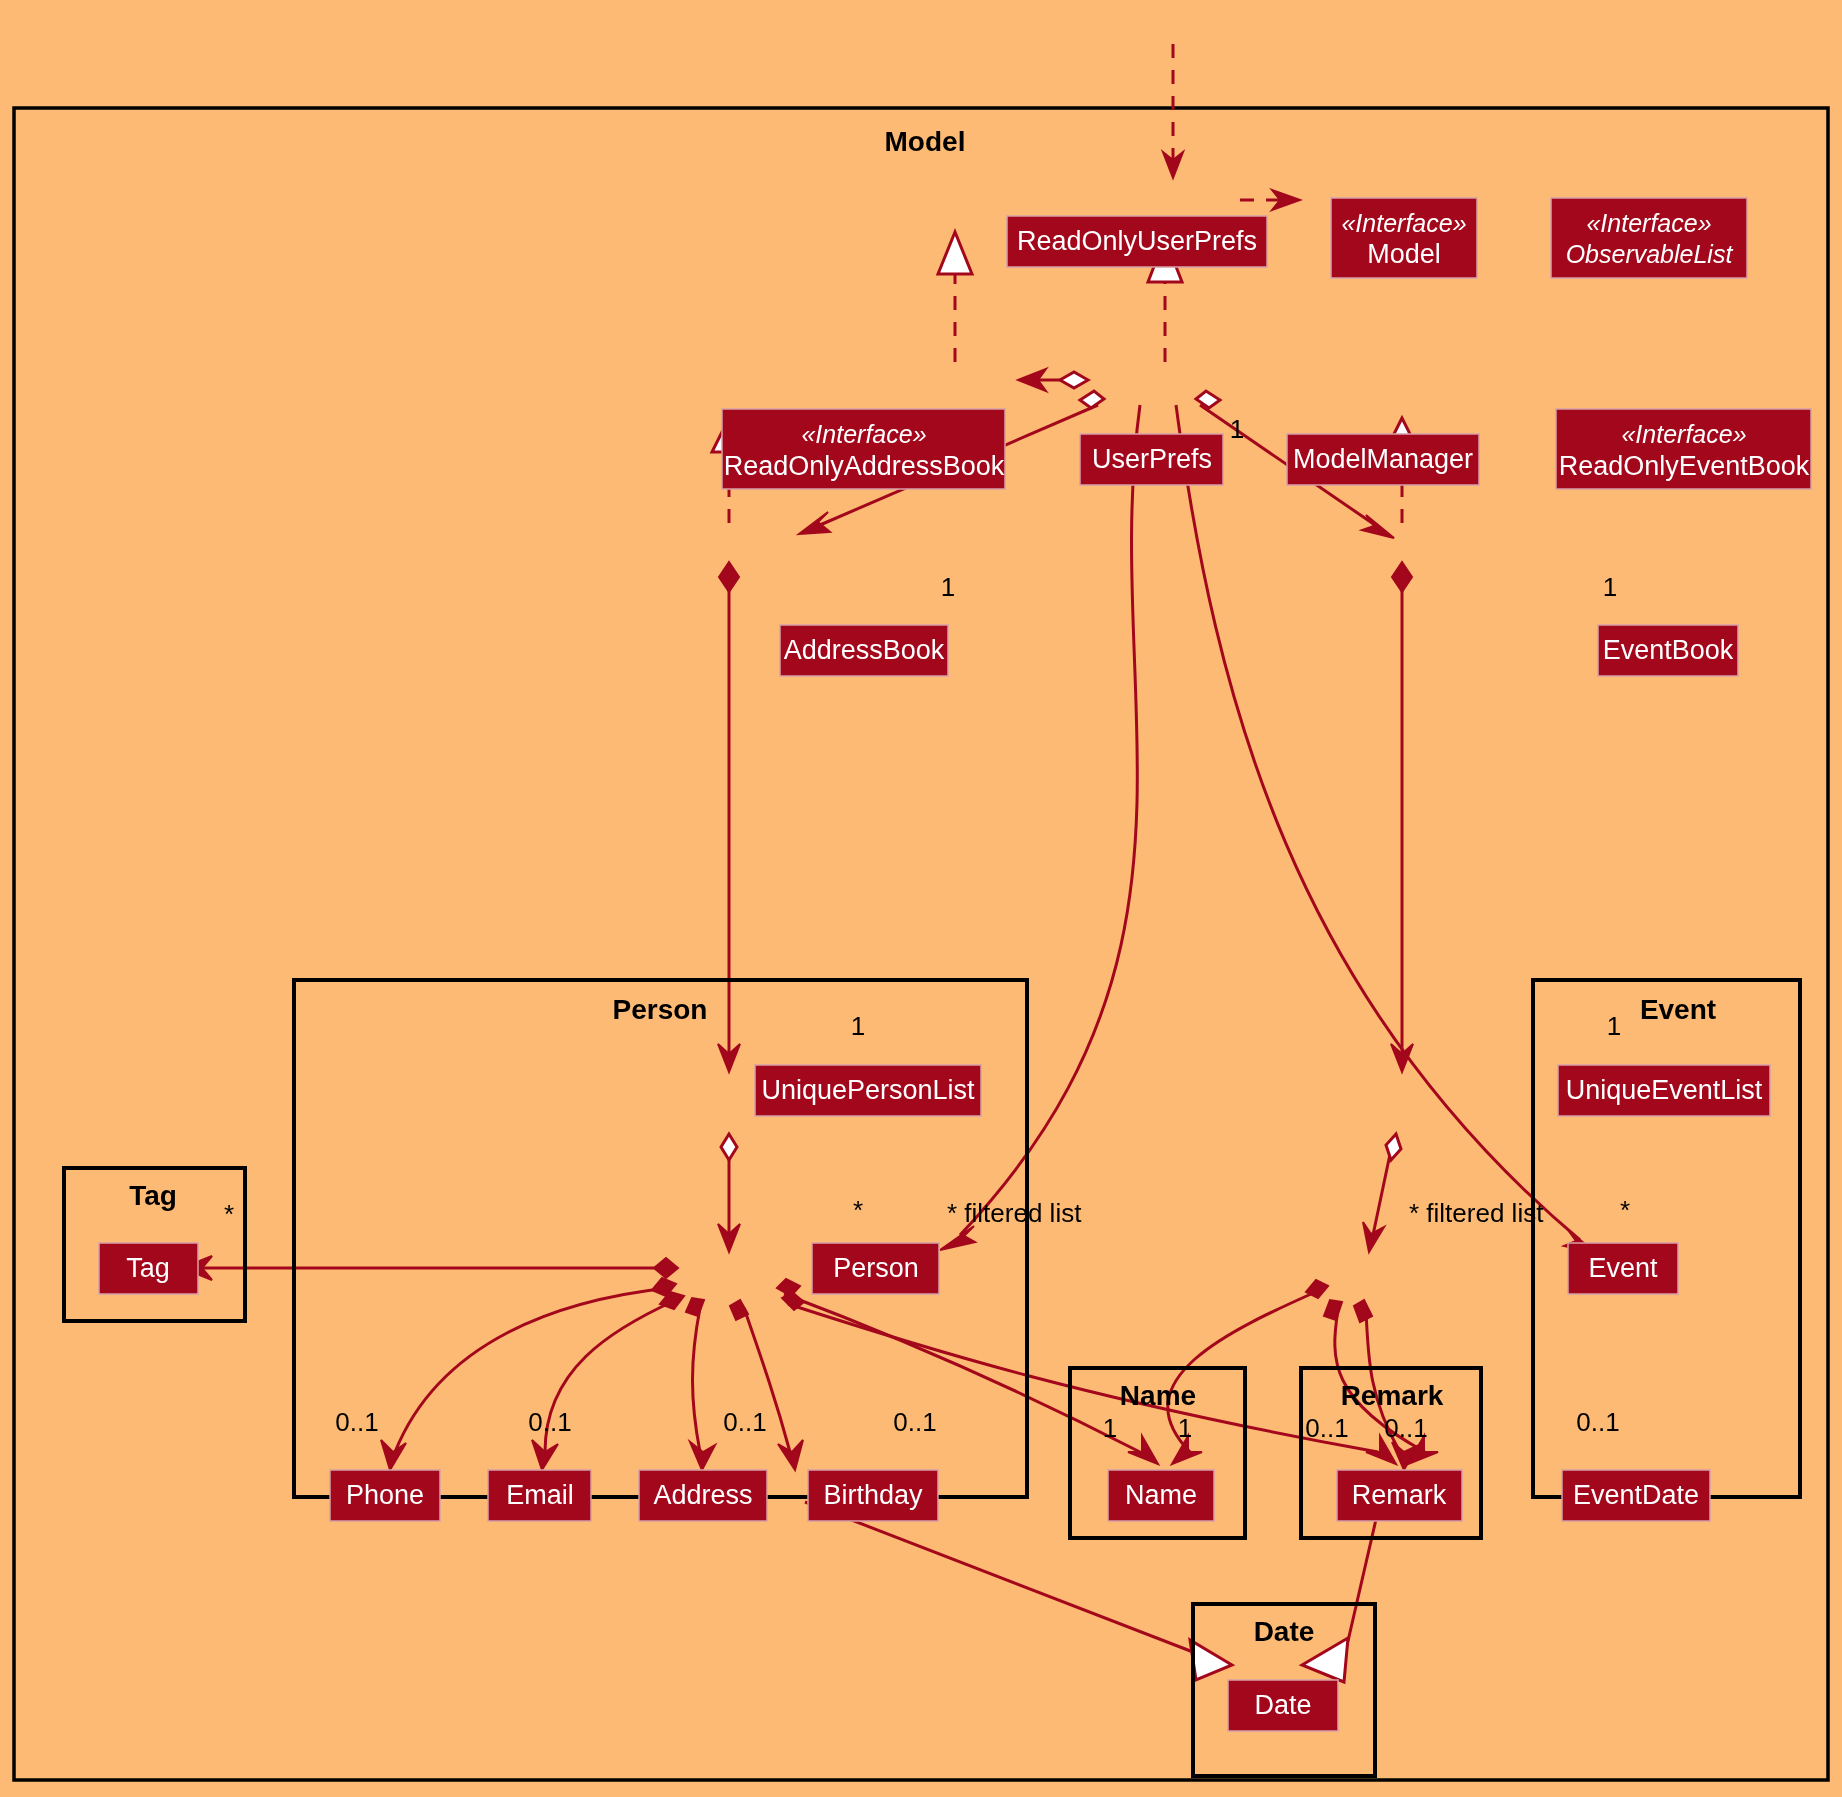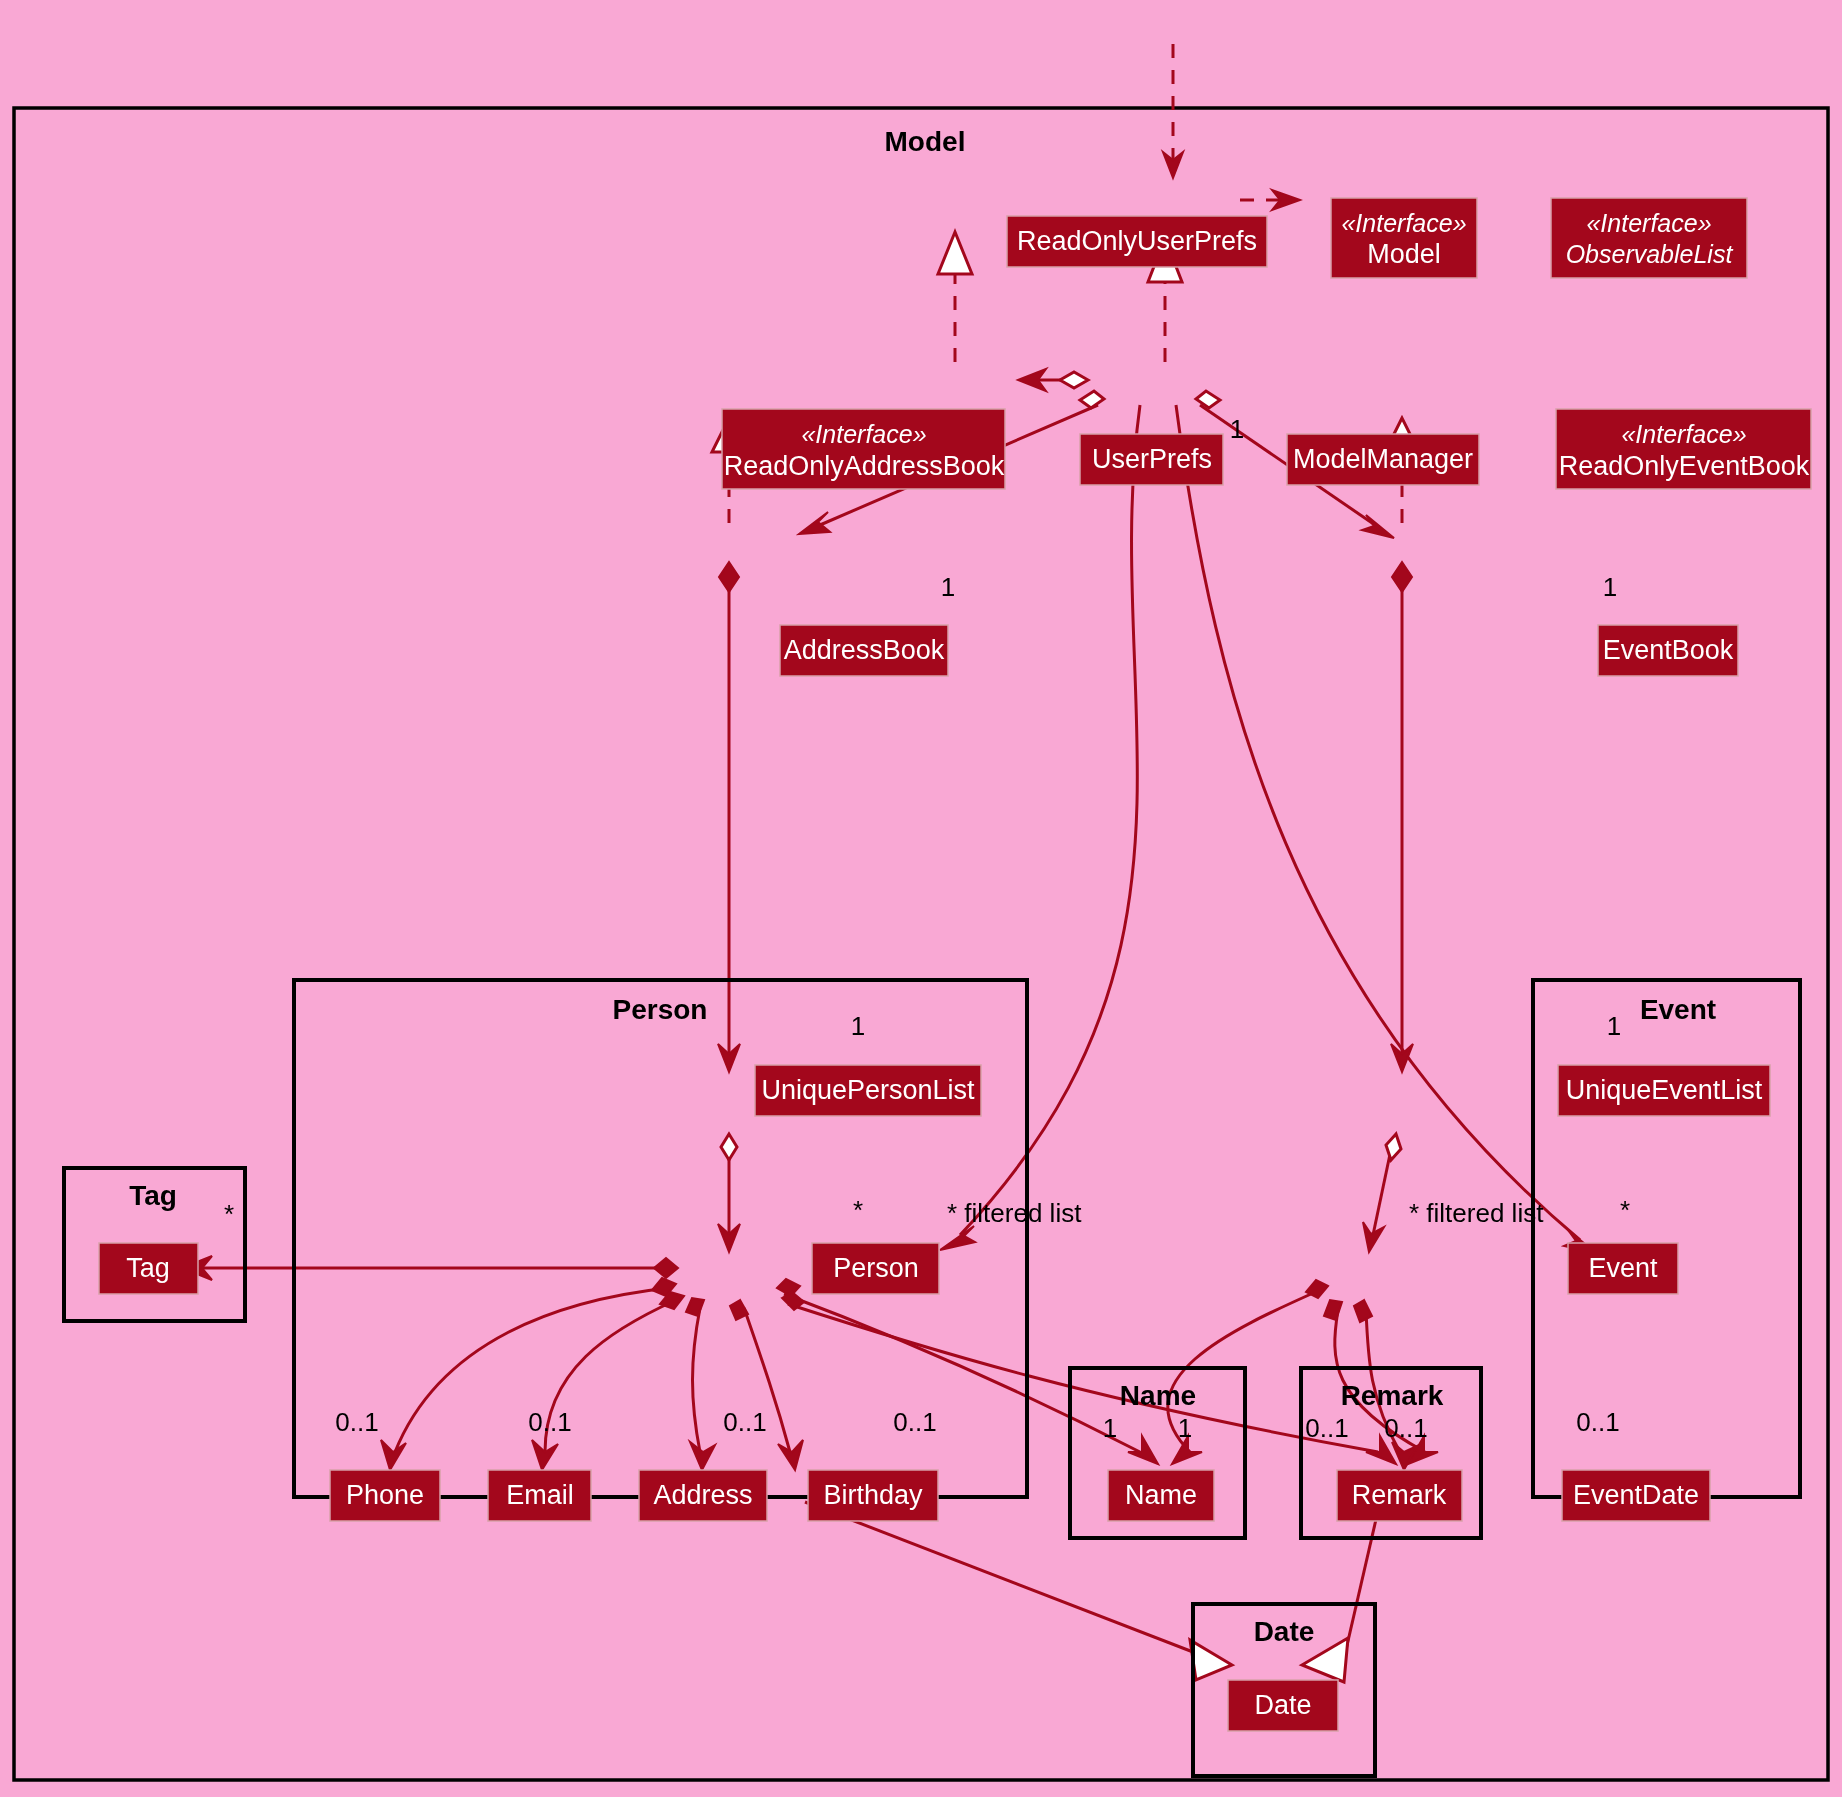--- a/index.html
+++ b/index.html
@@ -8,21 +8,21 @@
     padding: 0;
     background: #ffffff;
   }
   body {
     font-family: "Liberation Sans", sans-serif;
   }
   #diagram-root {
     position: relative;
     width: 1842px;
     height: 1797px;
-    background: #f9a8d4;
+    background: #fdba74;
     overflow: hidden;
   }
   svg#uml {
     display: block;
     width: 1842px;
     height: 1797px;
   }
   .cls-box {
     fill: #A3071C;
     stroke: #d8a0a8;

